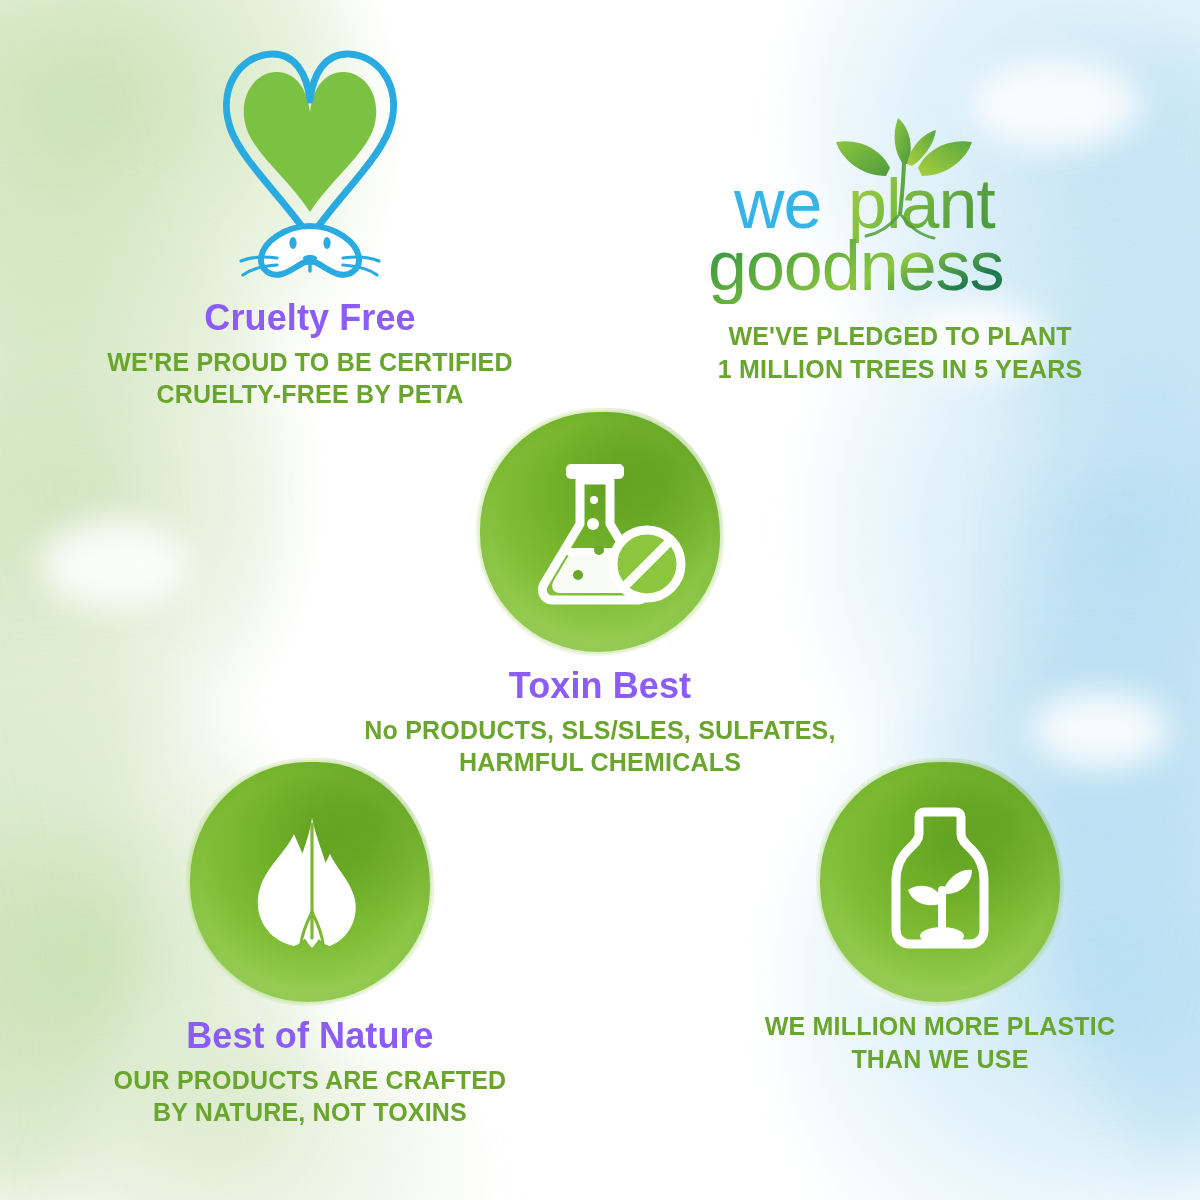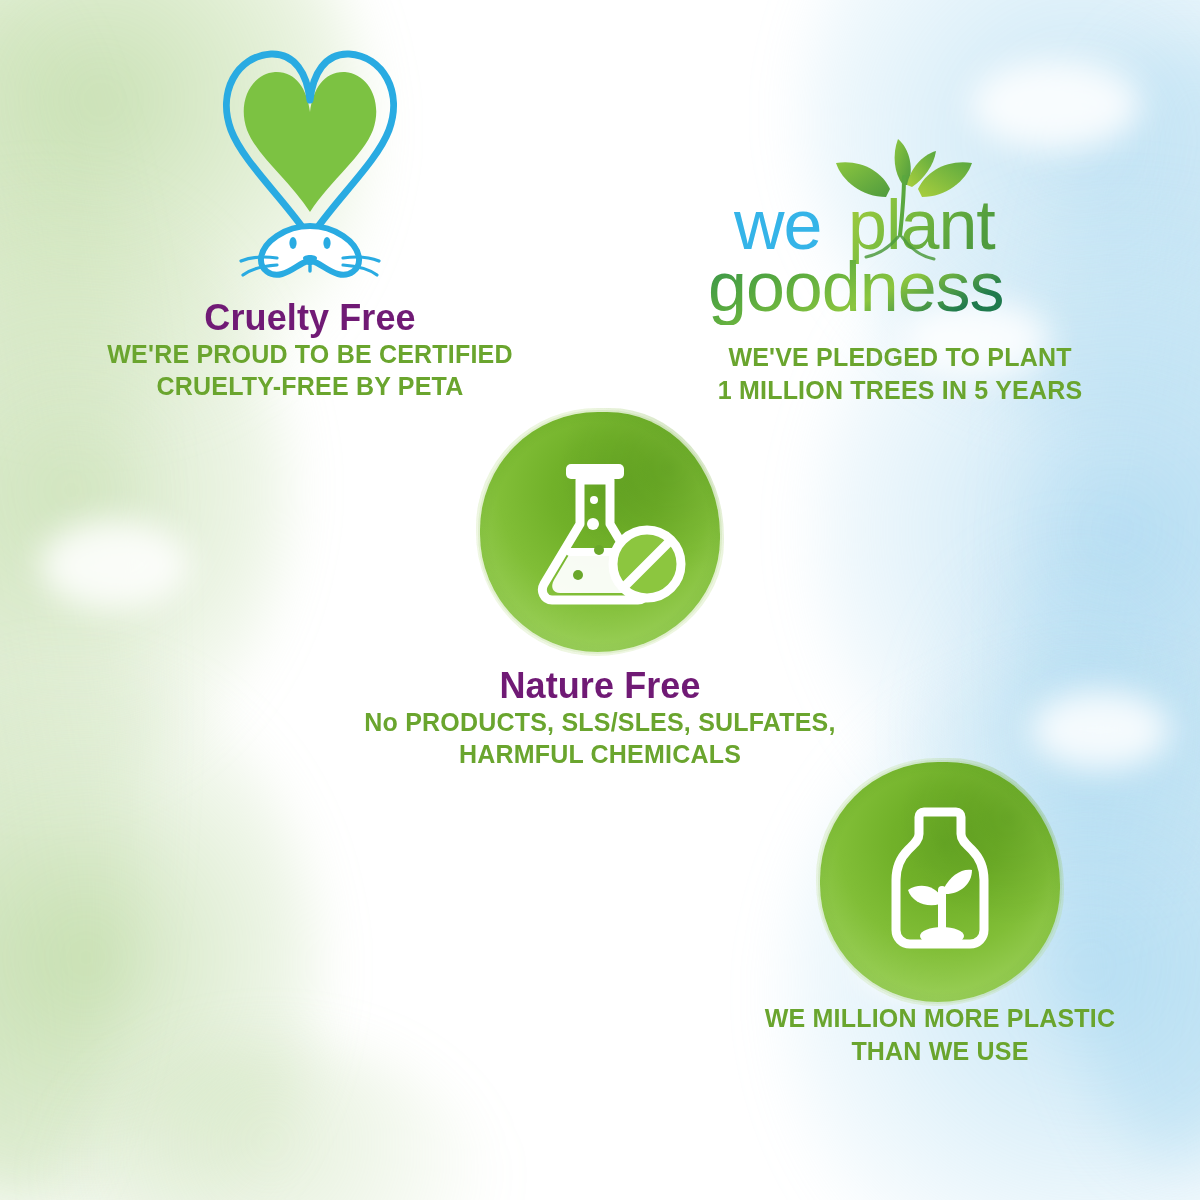--- a/index.html
+++ b/index.html
@@ -90,42 +90,42 @@
     background:linear-gradient(80deg,
       rgba(152,197,112,.34) 0%,
       rgba(186,216,158,.18) 60%,
       rgba(255,255,255,0) 100%);
     filter:blur(28px);
   }
   .cloud{position:absolute;border-radius:50%;background:rgba(255,255,255,.85);filter:blur(16px);}
 
   
   .title{
-    color:#701a75;
+    color:#8b5cf6;
     font-size:36px;
     font-weight:700;
     letter-spacing:.1px;
     text-align:center;
     line-height:1.1;
   }
   .subtitle{
     color:#6aa52e;
     font-size:25px;
     font-weight:700;
     text-align:center;
     line-height:1.3;
     letter-spacing:.2px;
     white-space:pre-line;
   }
 
   
   .block{position:absolute;display:flex;flex-direction:column;align-items:center;}
 
   .block-cruelty{left:30px;top:30px;width:560px;}
-  .block-plant{right:20px;top:125px;width:560px;}
+  .block-plant{right:20px;top:104px;width:560px;}
   .block-toxin{left:320px;top:412px;width:560px;}
   .block-nature{left:30px;top:762px;width:560px;}
   .block-plastic{left:690px;top:762px;width:500px;}
 
   .badge-wrap{position:relative;width:240px;height:240px;}
 
   
   .disc{
     position:absolute;left:0;top:0;width:240px;height:240px;
     border-radius:50% 48% 52% 50% / 50% 52% 48% 50%;
@@ -138,21 +138,21 @@
     content:"";position:absolute;inset:-4px;border-radius:50% 47% 53% 49% / 49% 53% 47% 51%;
     background:
       radial-gradient(ellipse at 22% 70%, rgba(255,255,255,.22) 0%, rgba(255,255,255,0) 36%),
       radial-gradient(ellipse at 78% 24%, rgba(60,120,20,.18) 0%, rgba(255,255,255,0) 40%),
       radial-gradient(circle at 50% 50%, rgba(255,255,255,0) 62%, rgba(170,212,113,.55) 82%, rgba(255,255,255,0) 100%);
     mix-blend-mode:multiply;opacity:.9;
   }
   .disc-icon{position:absolute;left:0;top:0;width:240px;height:240px;}
 
   .cap{margin-top:14px;}
-  .cap-sub{}
+  .cap-sub{margin-top:8px;}
 
   
   .bunny-logo{width:250px;height:250px;}
   
   .wpg-logo{width:420px;height:200px;}
 </style>
 </head>
 <body>
 
 <div class="canvas">
@@ -287,25 +287,49 @@
 
         <circle cx="114" cy="88" r="4" fill="#ffffff"></circle>
         <circle cx="113" cy="112" r="6" fill="#ffffff"></circle>
         <circle cx="119" cy="138" r="5" fill="#6aa72a"></circle>
         <circle cx="98" cy="163" r="5" fill="#6aa72a"></circle>
 
         <circle cx="167" cy="152" r="34" fill="#8cc63f" stroke="#ffffff" stroke-width="9"></circle>
         <path d="M146 173 L188 131" stroke="#ffffff" stroke-width="9" stroke-linecap="round"></path>
       </svg>
     </div>
-    <div class="title cap">Nature Free</div>
+    <div class="title cap">Toxin Best</div>
     <div class="subtitle cap-sub">No PRODUCTS, SLS/SLES, SULFATES,
 HARMFUL CHEMICALS</div>
   </div>
 
+  <div class="block block-nature">
+    <div class="badge-wrap">
+      <div class="disc"></div>
+      <svg class="disc-icon" viewBox="0 0 240 240" xmlns="http://www.w3.org/2000/svg" aria-hidden="true">
+
+        <path d="M104 184 C 76 178, 62 152, 70 126 C 77 104, 96 90, 104 72
+                 C 112 92, 124 112, 124 136 C 124 164, 118 180, 104 184 Z" fill="#ffffff"></path>
+
+        <path d="M140 184 C 160 176, 170 154, 164 134 C 159 117, 146 106, 140 92
+                 C 132 108, 122 126, 122 148 C 122 170, 128 181, 140 184 Z" fill="#ffffff"></path>
+
+        <path d="M122 186 C 106 168, 100 136, 108 106 C 113 88, 120 72, 122 56
+                 C 125 72, 132 88, 137 106 C 145 136, 139 168, 122 186 Z" fill="#ffffff"></path>
+
+        <path d="M122 62 L122 176" stroke="#7eb733" stroke-width="3.2" stroke-linecap="round"></path>
+
+        <path d="M122 150 C 116 162, 112 172, 111 182" stroke="#7eb733" stroke-width="3" fill="none" stroke-linecap="round"></path>
+        <path d="M122 150 C 128 162, 132 172, 133 182" stroke="#7eb733" stroke-width="3" fill="none" stroke-linecap="round"></path>
+      </svg>
+    </div>
+    <div class="title cap">Best of Nature</div>
+    <div class="subtitle cap-sub">OUR PRODUCTS ARE CRAFTED
+BY NATURE, NOT TOXINS</div>
+  </div>
 
   <div class="block block-plastic">
     <div class="badge-wrap">
       <div class="disc"></div>
       <svg class="disc-icon" viewBox="0 0 240 240" xmlns="http://www.w3.org/2000/svg" aria-hidden="true">
 
         <path d="M104 50 L136 50 C139 50, 141 52, 141 55 L141 72
                  C 141 78, 146 82, 152 88
                  C 160 96, 164 106, 164 118
                  L164 168 C 164 176, 158 182, 150 182

